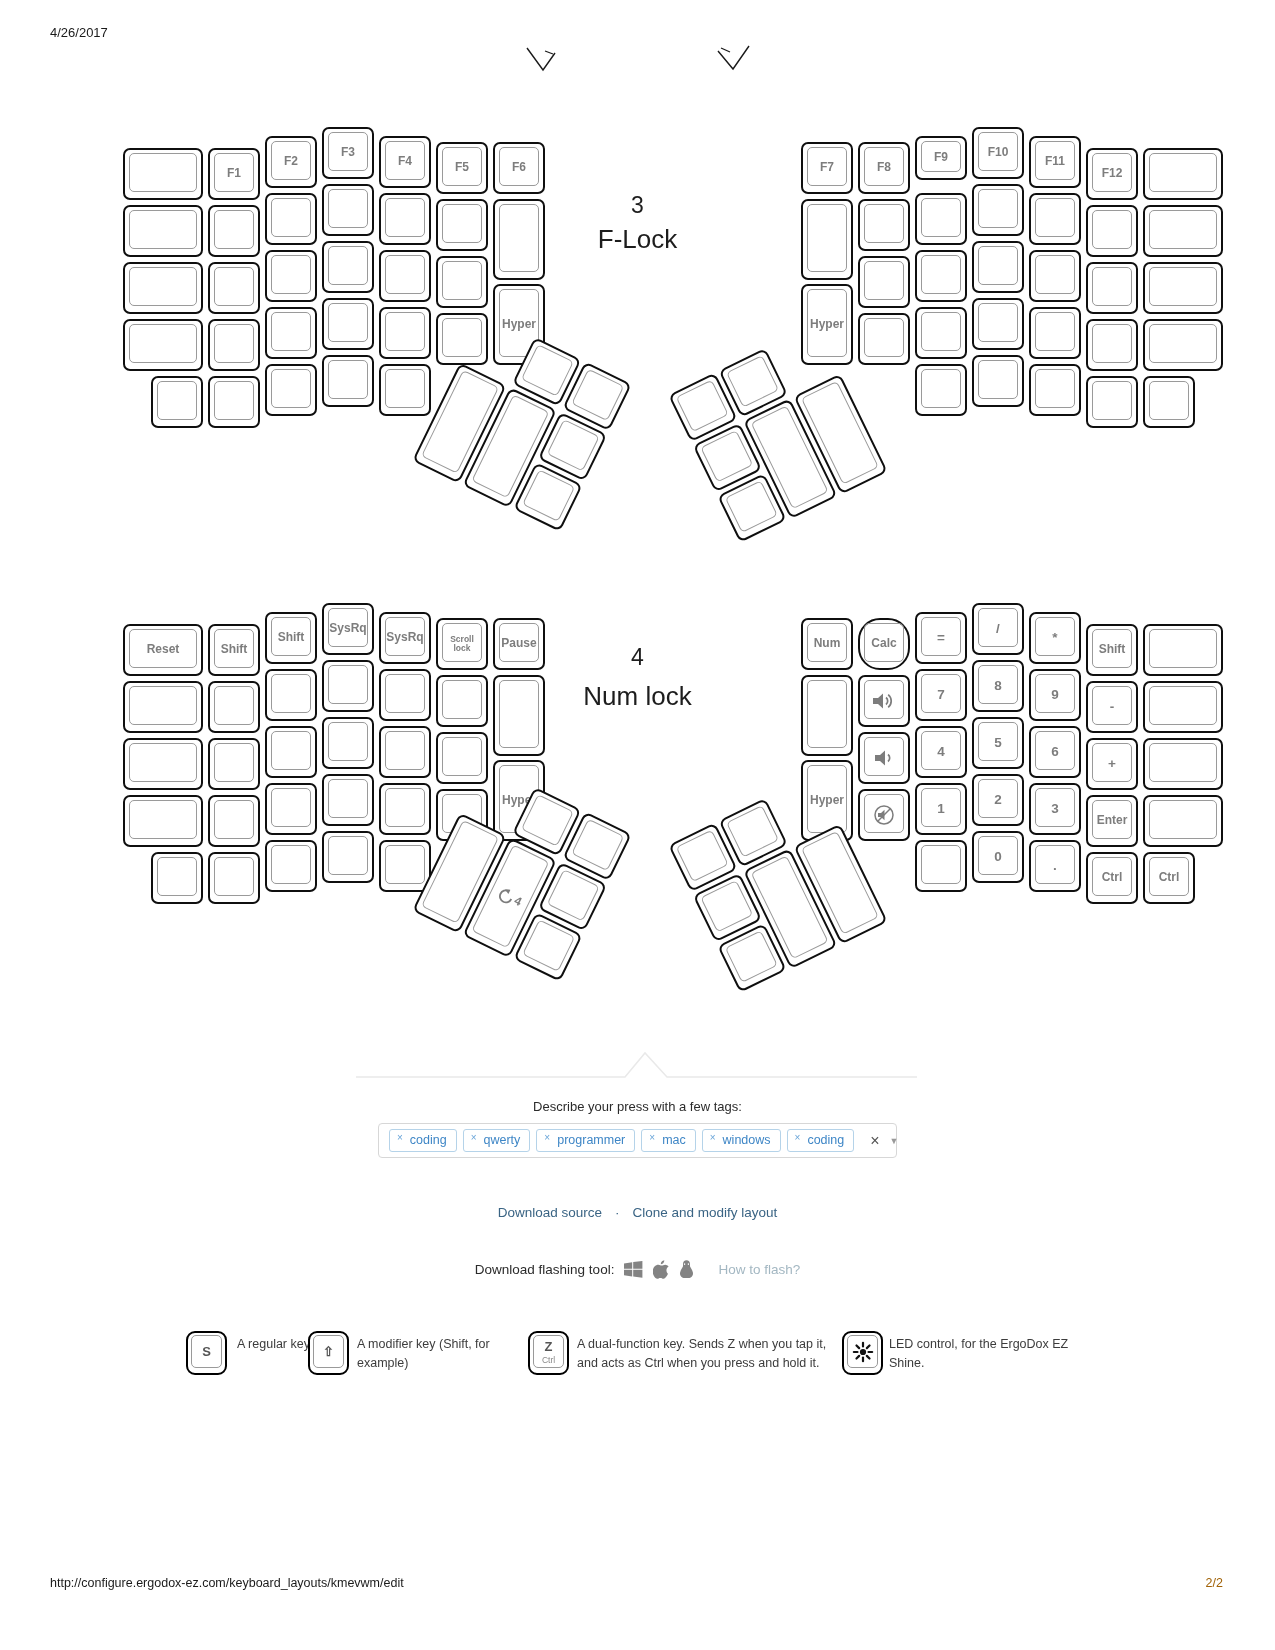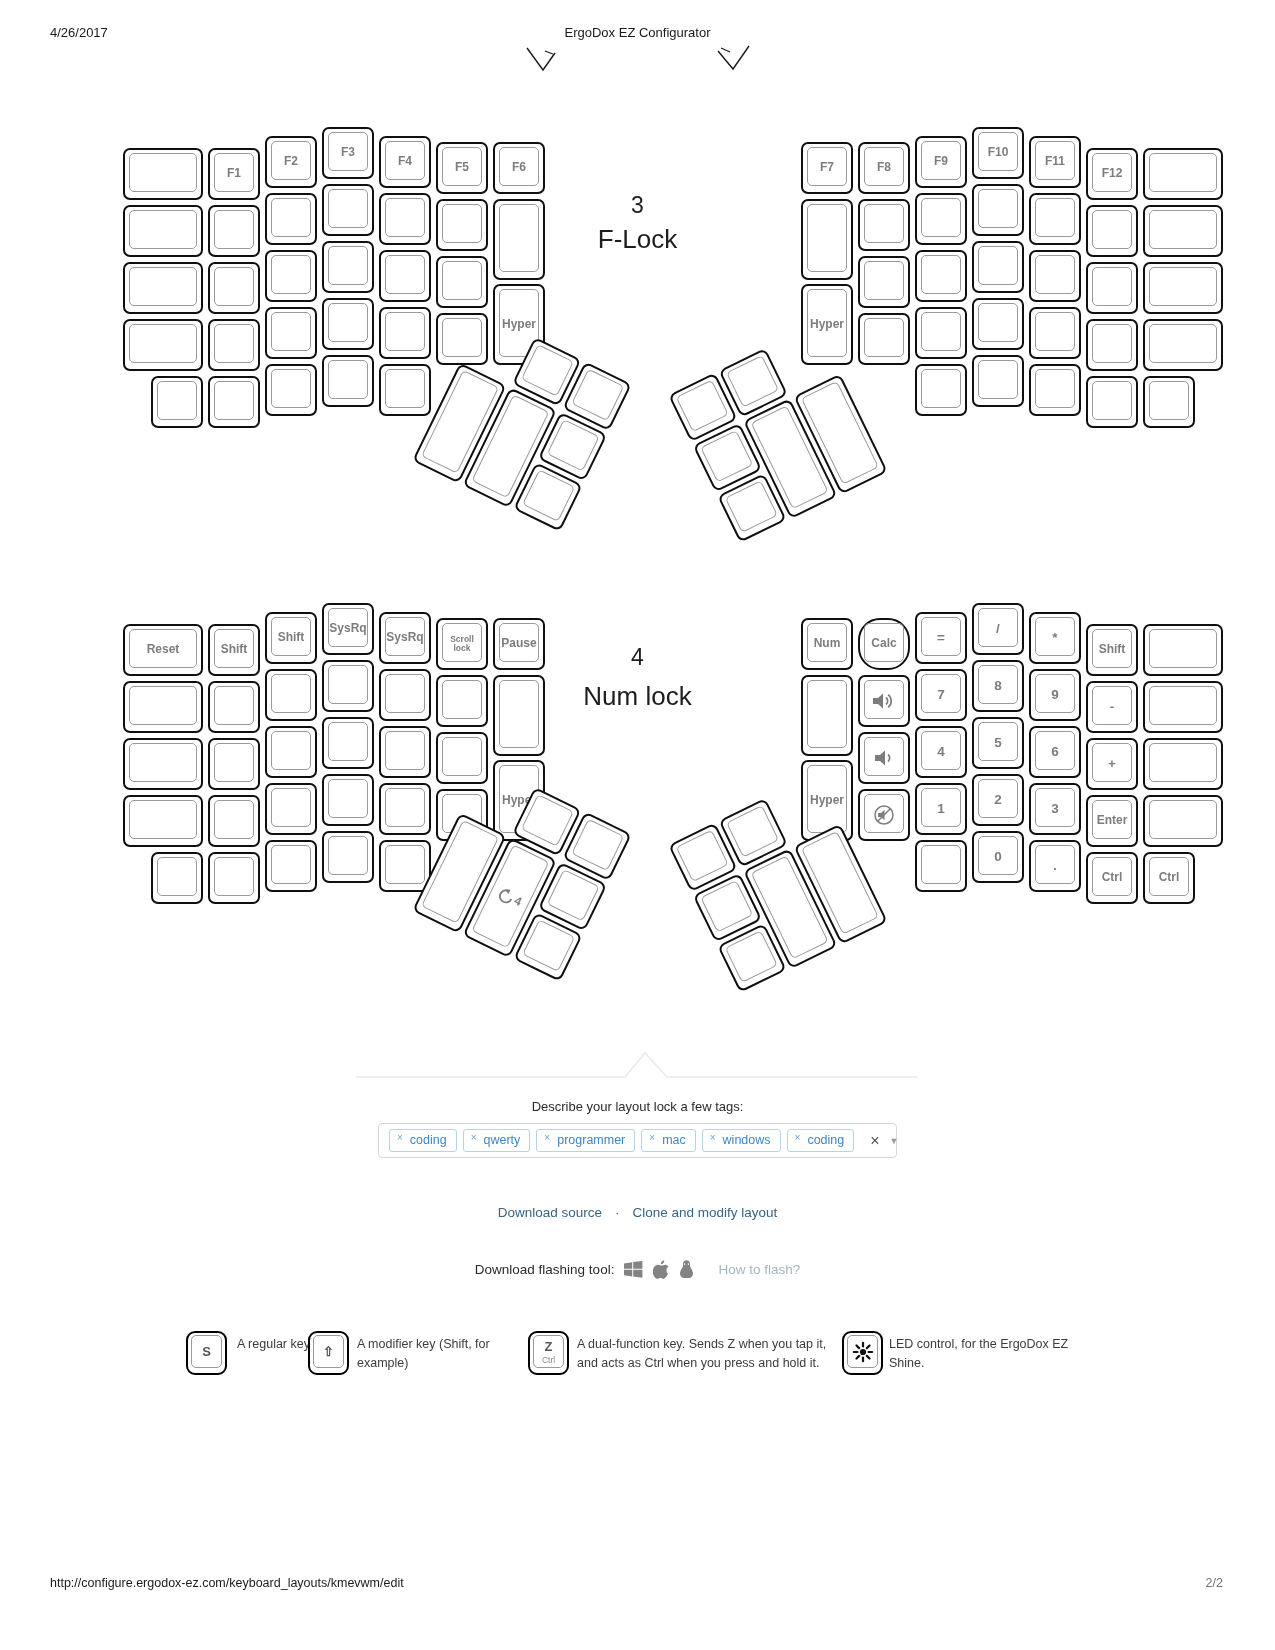--- a/index.html
+++ b/index.html
@@ -31,29 +31,28 @@
   .flash-row{position:absolute;top:1260px;left:0;width:100%;display:flex;justify-content:center;align-items:center;gap:10px;
              font-size:13.5px;color:#2b2b2b;}
   .flash-link{color:#a3b7c2;margin-left:14px;cursor:pointer;}
   .osicon{display:inline-flex;align-items:center;}
   .lkey{position:absolute;width:41px;height:44px;border:2.5px solid #000;border-radius:9px;background:#fff;box-sizing:border-box;}
   .lcap{position:absolute;top:2px;left:3px;right:3px;bottom:5px;border:1.5px solid #9a9a9a;border-radius:5px;
         display:flex;flex-direction:column;align-items:center;justify-content:center;color:#555;font-weight:700;font-size:13px;}
   .lctrl{font-size:8.5px;color:#888;font-weight:400;margin-top:1px;}
   .legend-text{position:absolute;font-size:12.5px;color:#3c3c3c;line-height:1.55;}
   .footer-url{position:absolute;left:50px;top:1576px;font-size:12.5px;color:#1a1a1a;}
-  .footer-page{position:absolute;right:52px;top:1576px;font-size:12.5px;color:#737373;}
+  .footer-page{position:absolute;right:52px;top:1576px;font-size:12.5px;color:#a16207;}
 </style>
 </head>
 <body>
 
 <div id="page">
 
   <div class="hdr-date">4/26/2017</div>
-  <div class="hdr-title">ErgoDox EZ Configurator</div>
 
   <svg class="artifact" style="left:524px;top:45px" width="42" height="30">
     <path d="M3,3 L19,25 L31,8" fill="none" stroke="#1a1a1a" stroke-width="1.4"></path>
     <path d="M21,6 l8,3" fill="none" stroke="#1a1a1a" stroke-width="1.2"></path>
   </svg>
   <svg class="artifact" style="left:712px;top:42px" width="44" height="32">
     <path d="M6,9 L21,27 L37,4" fill="none" stroke="#1a1a1a" stroke-width="1.4"></path>
     <path d="M9,6 l9,4" fill="none" stroke="#1a1a1a" stroke-width="1.2"></path>
   </svg>
 
@@ -212,21 +211,21 @@
         <div class="klab"></div>
       </div>
       <div class="key" style="left: 858px; top: 256px; width: 52px; height: 52px;">
         <div class="kcap"></div>
         <div class="klab"></div>
       </div>
       <div class="key" style="left: 858px; top: 313px; width: 52px; height: 52px;">
         <div class="kcap"></div>
         <div class="klab"></div>
       </div>
-      <div class="key" style="left: 915px; top: 136px; width: 52px; height: 52px;">
+      <div class="key" style="left: 915px; top: 136px; width: 52px; height: 44px;">
         <div class="kcap"></div>
         <div class="klab">F9</div>
       </div>
       <div class="key" style="left: 915px; top: 193px; width: 52px; height: 52px;">
         <div class="kcap"></div>
         <div class="klab"></div>
       </div>
       <div class="key" style="left: 915px; top: 250px; width: 52px; height: 52px;">
         <div class="kcap"></div>
         <div class="klab"></div>
@@ -693,21 +692,21 @@
           <div class="kcap"></div>
           <div class="klab"></div>
         </div>
       </div>
     </div>
 
   <svg class="divider" width="1275" height="40">
     <path d="M356,32 L625,32 L645,8 L667,32 L917,32" fill="none" stroke="#e9e9e9" stroke-width="1.5"></path>
   </svg>
 
-  <div class="prompt">Describe your layout lock a few tags:</div>
+  <div class="prompt">Describe your press with a few tags:</div>
 
   <div class="tagbox">
     <span id="chips" style="display:inline-flex;align-items:center">
         <span class="chip">
           <span class="chip-x">×</span>
           <span class="chip-t">coding</span>
         </span>
         <span class="chip">
           <span class="chip-x">×</span>
           <span class="chip-t">qwerty</span>

